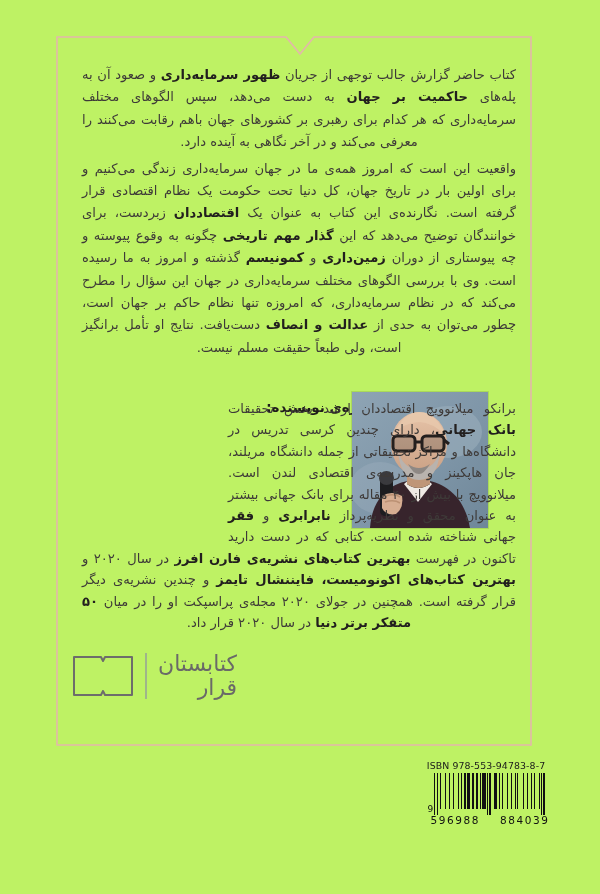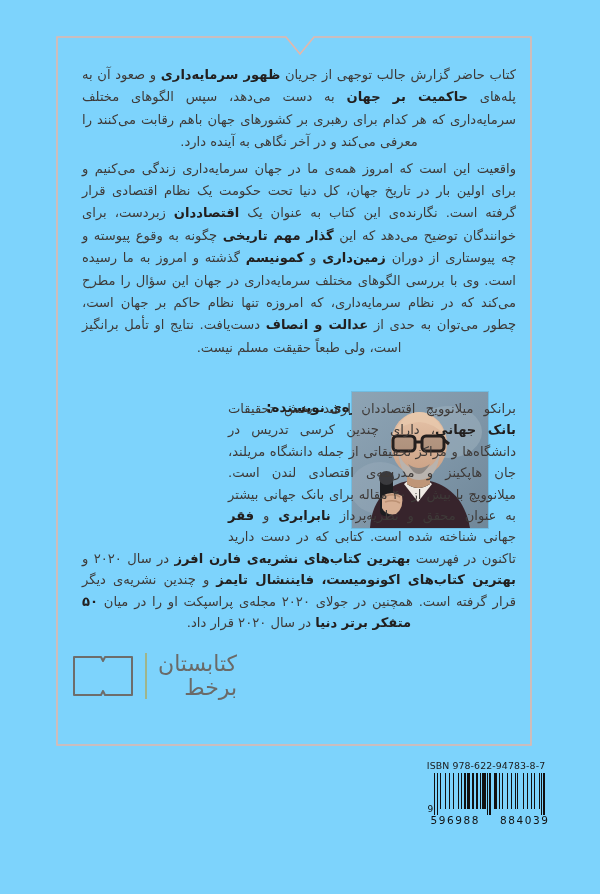--- a/index.html
+++ b/index.html
@@ -5,21 +5,21 @@
 <style>
   html, body {
     margin: 0;
     padding: 0;
     background: #ffffff;
   }
   .cover {
     position: relative;
     width: 600px;
     height: 894px;
-    background: #7dd3fc;
+    background: #bef264;
     overflow: hidden;
     font-family: "DejaVu Sans", "Liberation Sans", sans-serif;
     box-sizing: border-box;
   }
 
   
   .frame-svg {
     position: absolute;
     left: 0; top: 0;
     width: 600px;
@@ -237,26 +237,26 @@
 
   <div class="publisher">
     <div class="pub-mark">
       <svg width="62" height="46" viewBox="0 0 62 46">
         <path d="M2,4 L29,4 Q31,8 31,8 Q31,8 33,4 L60,4 L60,42 L33,42 Q31,38 31,38 Q31,38 29,42 L2,42 Z" fill="none" stroke="#6d6d6b" stroke-width="2" stroke-linejoin="round"></path>
       </svg>
     </div>
     <div class="pub-divider"></div>
     <div class="pub-name">
       <span class="l1">کتابستان</span>
-      <span class="l2">برخط</span>
+      <span class="l2">قرار</span>
     </div>
   </div>
 
   <div class="barcode-block">
-    <div class="isbn-text">ISBN 978-622-94783-8-7</div>
+    <div class="isbn-text">ISBN 978-553-94783-8-7</div>
     <div class="barcode-row">
       <div class="ean-lead">9</div>
       <div class="bars" id="bars">
           <i class="g" style="width: 1.2px;"></i>
           <i class="w" style="width: 1.2px;"></i>
           <i class="g" style="width: 1.2px;"></i>
           <i class="w" style="width: 2.3px;"></i>
           <i style="width: 1.15px;"></i>
           <i class="w" style="width: 3.45px;"></i>
           <i style="width: 1.15px;"></i>

